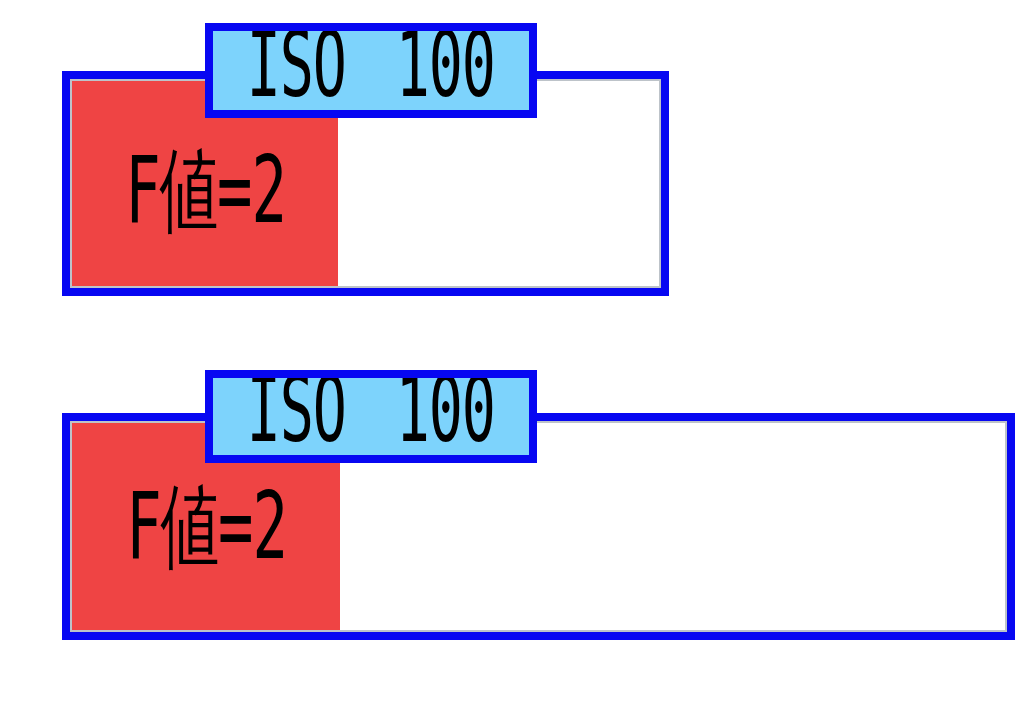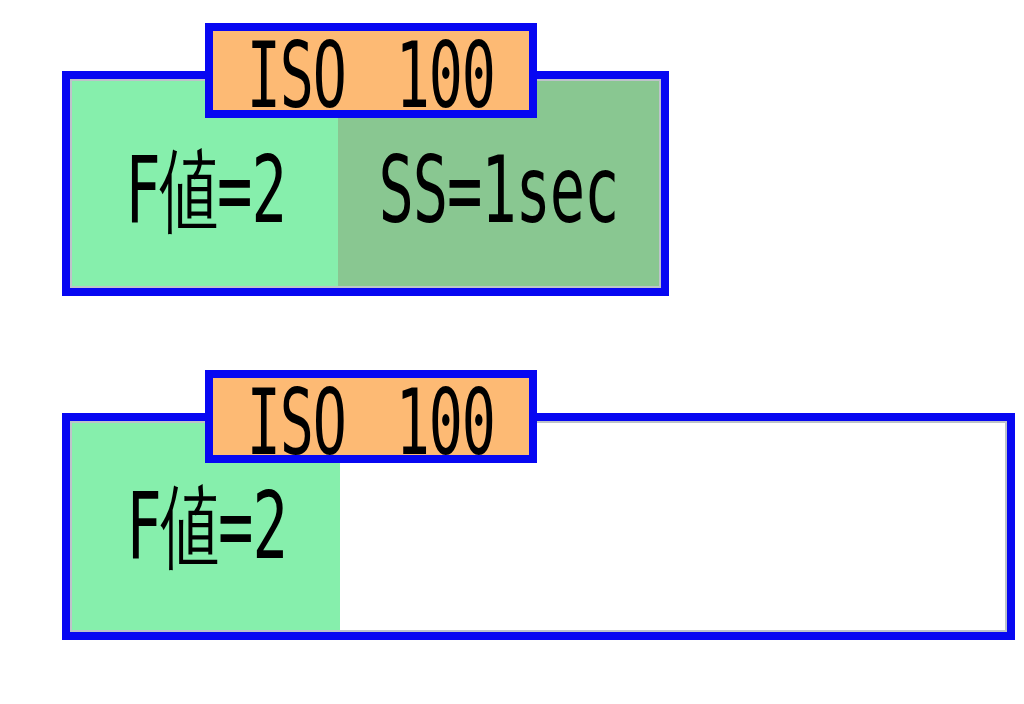--- a/index.html
+++ b/index.html
@@ -33,38 +33,38 @@
     border: 2px solid #bdc3c9;
     display: flex;
     flex-direction: row;
   }
   .section {
     display: flex;
     align-items: center;
     justify-content: center;
     overflow: hidden;
   }
-  .aperture-section { background: #86efac; flex: 0 0 auto; }
+  .aperture-section { background: #ef4444; flex: 0 0 auto; }
   .shutter-section  { background: #89c791; flex: 1 1 auto; }
   .section-label {
     color: #000000;
     font-size: 92px;
     line-height: 1;
     white-space: nowrap;
     transform: scaleX(0.64);
     letter-spacing: -0.02em;
   }
   
   .iso-badge {
     position: absolute;
     box-sizing: border-box;
     border: 8px solid #0707f2;
-    background: #fdba74;
+    background: #7dd3fc;
     display: flex;
-    align-items: flex-start;
+    align-items: flex-end;
     justify-content: center;
     z-index: 5;
     overflow: hidden;
   }
   .iso-label {
     color: #000000;
     font-size: 90px;
     line-height: 1;
     white-space: nowrap;
     transform: scaleX(0.63);
@@ -85,23 +85,20 @@
 <body>
 
 <div class="stage">
 
   <div class="diagram d1">
     <div class="main-box">
       <div class="inner">
         <div class="section aperture-section">
           <span class="section-label">F値=2</span>
         </div>
-        <div class="section shutter-section">
-          <span class="section-label">SS=1sec</span>
-        </div>
       </div>
     </div>
     <div class="iso-badge">
       <span class="iso-label">ISO 100</span>
     </div>
   </div>
 
   <div class="diagram d2">
     <div class="main-box">
       <div class="inner">

